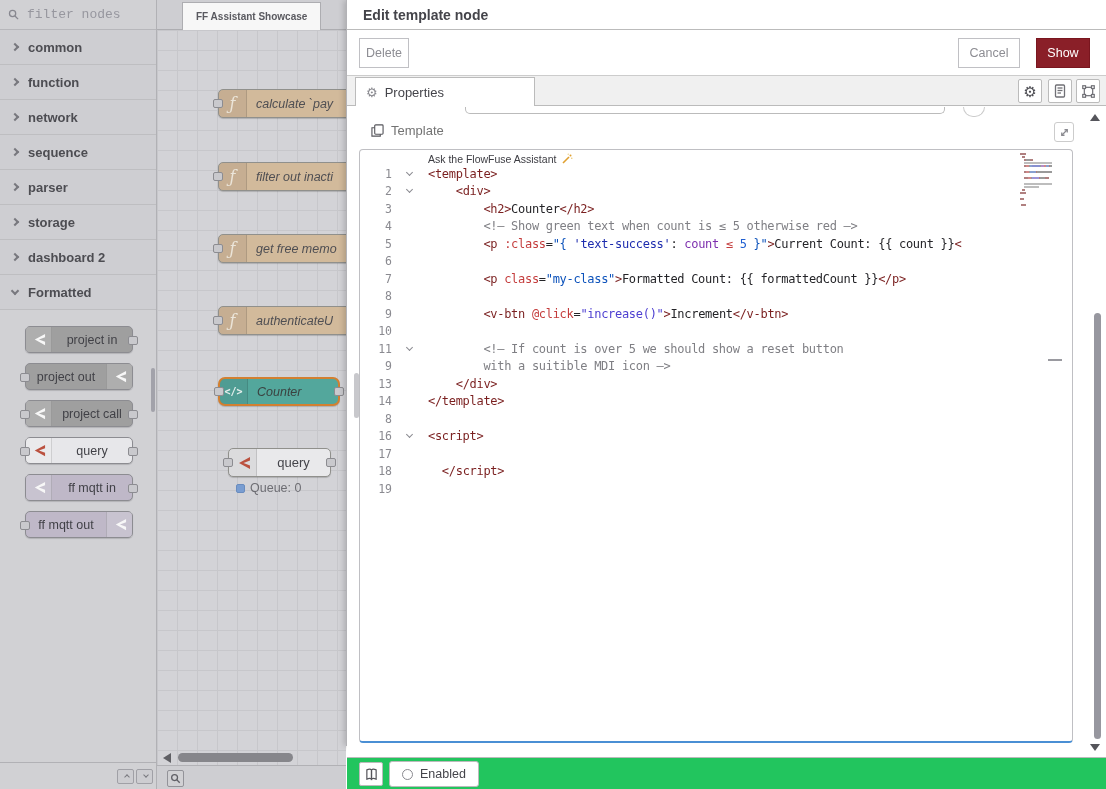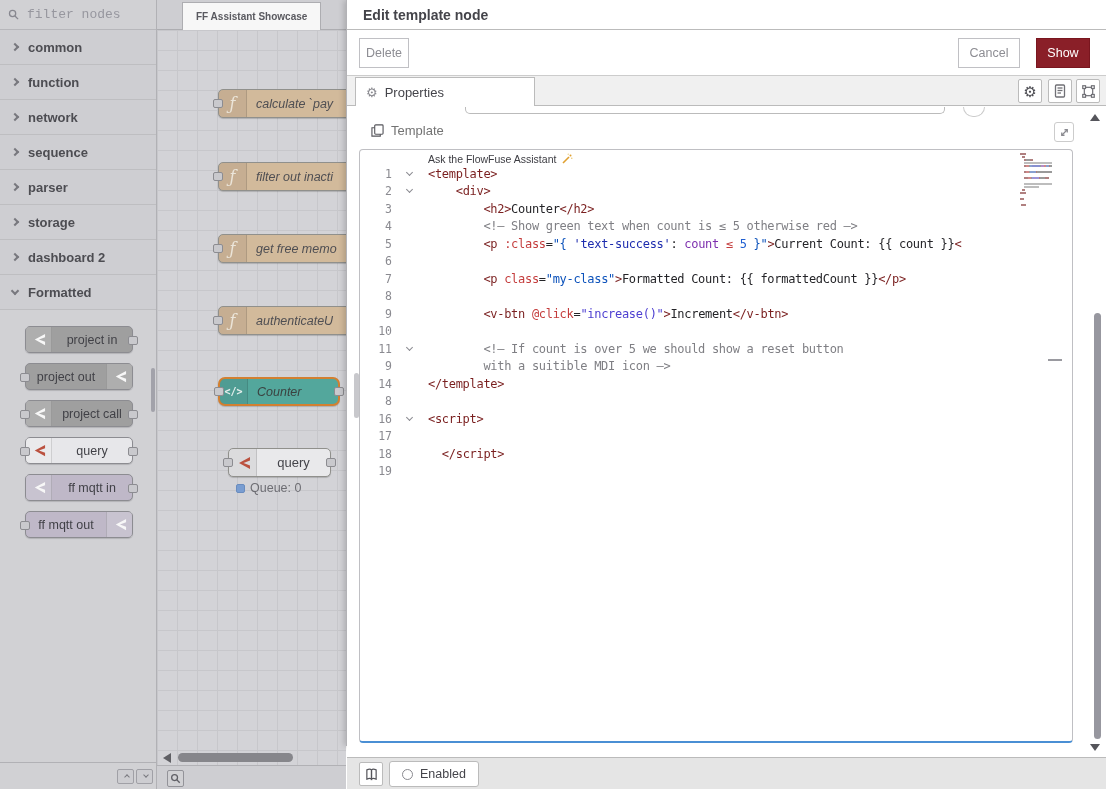--- a/index.html
+++ b/index.html
@@ -101,21 +101,21 @@
   .cl-fold .chev{width:5px;height:5px;border-color:#8a8a90;border-width:1.5px;}
   .cl-code{font-family:"DejaVu Sans Mono",monospace;font-size:12px;white-space:pre;letter-spacing:-.3px;padding-left:12px;}
   .c-plain{color:#242428;} .c-tag{color:#7a1f1f;} .c-attr{color:#c43c3c;} .c-op{color:#c43c3c;}
   .c-str{color:#0c52bb;} .c-navy{color:#1d2cae;} .c-bpur{color:#4d3fd1;} .c-var{color:#7d2fae;}
   .c-num{color:#1f5fd1;} .c-comment{color:#7f7f84;}
   #minimap{position:absolute;right:20px;top:3px;width:32px;overflow:hidden;}
   .mm-row{height:2px;margin-bottom:1px;display:flex;}
   .mm-seg{height:2px;display:inline-block;flex:none;}
   #overview-dash{position:absolute;right:10px;top:209px;width:14px;height:2px;background:#9a9aa0;}
 
-  #tray-footer{position:absolute;left:0;top:757px;width:760px;height:32px;border-top:1px solid #bbb;background:#e5e5e5;}
+  #tray-footer{position:absolute;left:0;top:757px;width:760px;height:32px;border-top:1px solid #bbb;background:#22c55e;}
   #book-btn{position:absolute;left:12px;top:4px;width:24px;height:24px;border:1px solid #bbb;border-radius:2px;background:#fff;display:flex;align-items:center;justify-content:center;}
   #book-btn svg{stroke:#55555b;fill:none;stroke-width:1.3;}
   #enabled-btn{position:absolute;left:42px;top:3px;height:26px;padding:0 12px;border:1px solid #bbb;border-radius:3px;background:#fff;display:flex;align-items:center;gap:7px;font-size:12.5px;color:#44444a;}
   .radio-circle{width:11px;height:11px;border:1.5px solid #8a8a90;border-radius:50%;}
 </style>
 </head>
 <body>
 
 <div id="palette">
   <div class="psearch">
@@ -425,20 +425,25 @@
             <span class="cl-num">11</span>
             <span class="cl-fold">
               <span class="chev down"></span>
             </span>
             <span class="cl-code"><span class="c-plain">        </span><span class="c-comment">&lt;!— If count is over 5 we should show a reset button</span></span>
           </div>
           <div class="cl">
             <span class="cl-num">9</span>
             <span class="cl-fold"></span>
             <span class="cl-code"><span class="c-plain">        </span><span class="c-comment">with a suitible MDI icon —&gt;</span></span>
+          </div>
+          <div class="cl">
+            <span class="cl-num">13</span>
+            <span class="cl-fold"></span>
+            <span class="cl-code"><span class="c-plain">    </span><span class="c-tag">&lt;/div&gt;</span></span>
           </div>
           <div class="cl">
             <span class="cl-num">14</span>
             <span class="cl-fold"></span>
             <span class="cl-code"><span class="c-tag">&lt;/template&gt;</span></span>
           </div>
           <div class="cl">
             <span class="cl-num">8</span>
             <span class="cl-fold"></span>
             <span class="cl-code"></span>

